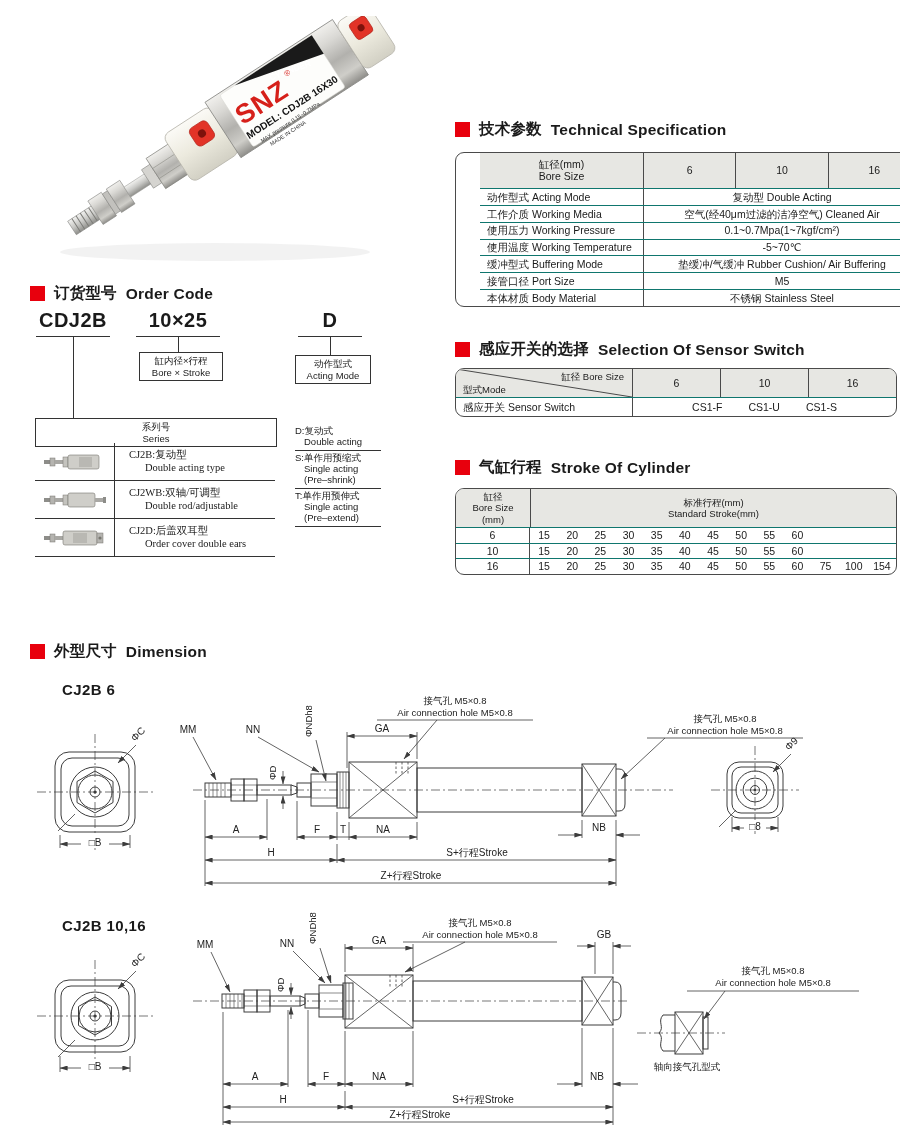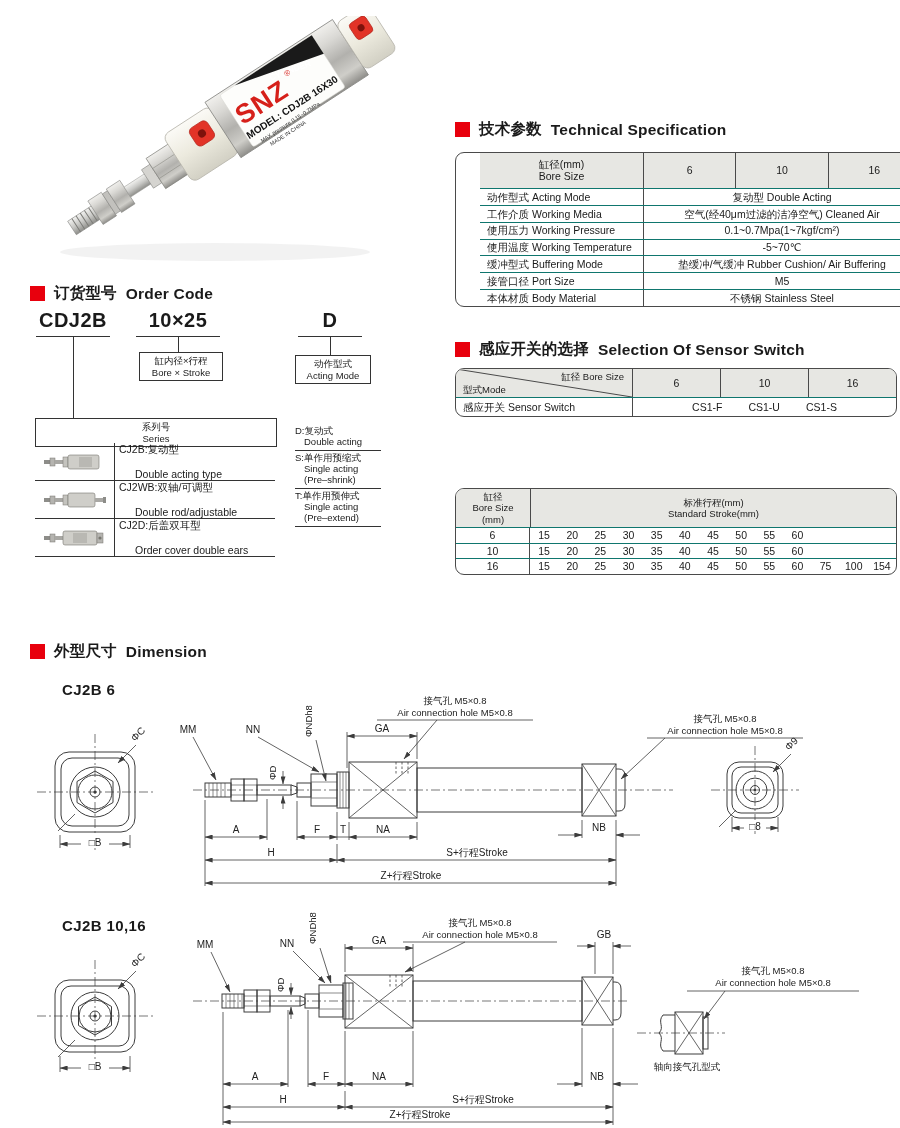--- a/index.html
+++ b/index.html
@@ -41,21 +41,21 @@
   .code{position:absolute;font-size:20px;font-weight:bold;text-align:center;letter-spacing:.5px;}
   .hline{position:absolute;background:#333;height:1.2px;}
   .vline{position:absolute;background:#333;width:1.2px;}
   .ocbox{position:absolute;border:1px solid #333;font-size:9.5px;line-height:11.5px;text-align:center;padding:2px 0;background:#fff;}
   #acting-opts{position:absolute;left:295px;top:383px;width:86px;font-size:9.5px;line-height:11px;margin-top:41px;}
   .opt{border-bottom:1px solid #333;padding:1px 0 3px;}
   .opt .en{padding-left:9px;}
   #series-rows{position:absolute;left:35px;top:443px;width:240px;}
   .srow{height:37px;border-bottom:1px solid #333;display:flex;align-items:stretch;}
   .sthumb{width:79px;flex:none;display:flex;align-items:center;justify-content:center;}
-  .sinfo{flex:1;border-left:1px solid #333;display:flex;flex-direction:column;justify-content:space-between;font-size:10.5px;line-height:12.5px;padding-left:4px;}
+  .sinfo{flex:1;border-left:1px solid #333;display:flex;flex-direction:column;justify-content:center;font-size:10.5px;line-height:12.5px;padding-left:14px;font-family:Liberation Serif, serif;}
   .sinfo .en{padding-left:16px;}
   .model-lbl{position:absolute;font-size:15px;font-weight:bold;letter-spacing:.4px;}
   
   .dln{stroke:#3c3c3c;stroke-width:1;fill:none;}
   .dthin{stroke:#3c3c3c;stroke-width:.6;fill:none;}
   .dim{stroke:#3c3c3c;stroke-width:.8;fill:none;}
   .cl{stroke:#3c3c3c;stroke-width:.7;stroke-dasharray:9 3 2 3;fill:none;}
   .dsh{stroke:#3c3c3c;stroke-width:.8;stroke-dasharray:2.5 2;fill:none;}
   .dtx{font-size:10px;fill:#222;}
   .dtx2{font-size:9.5px;fill:#222;}
@@ -122,20 +122,25 @@
   <div class="sec-title" style="left:30px;top:283px">
     <span class="rsq"></span>
     <span>订货型号</span>
     <span>Order Code</span>
   </div>
   <div class="sec-title" style="left:455px;top:339px">
     <span class="rsq"></span>
     <span>感应开关的选择</span>
     <span>Selection Of Sensor Switch</span>
   </div>
+  <div class="sec-title" style="left:455px;top:457px">
+    <span class="rsq"></span>
+    <span>气缸行程</span>
+    <span>Stroke Of Cylinder</span>
+  </div>
   <div class="sec-title" style="left:30px;top:641px">
     <span class="rsq"></span>
     <span>外型尺寸</span>
     <span>Dimension</span>
   </div>
 
   <div class="tbl" id="tech-tbl">
     <div class="trow hrow thead">
       <div class="tcell mline">
         <div>

